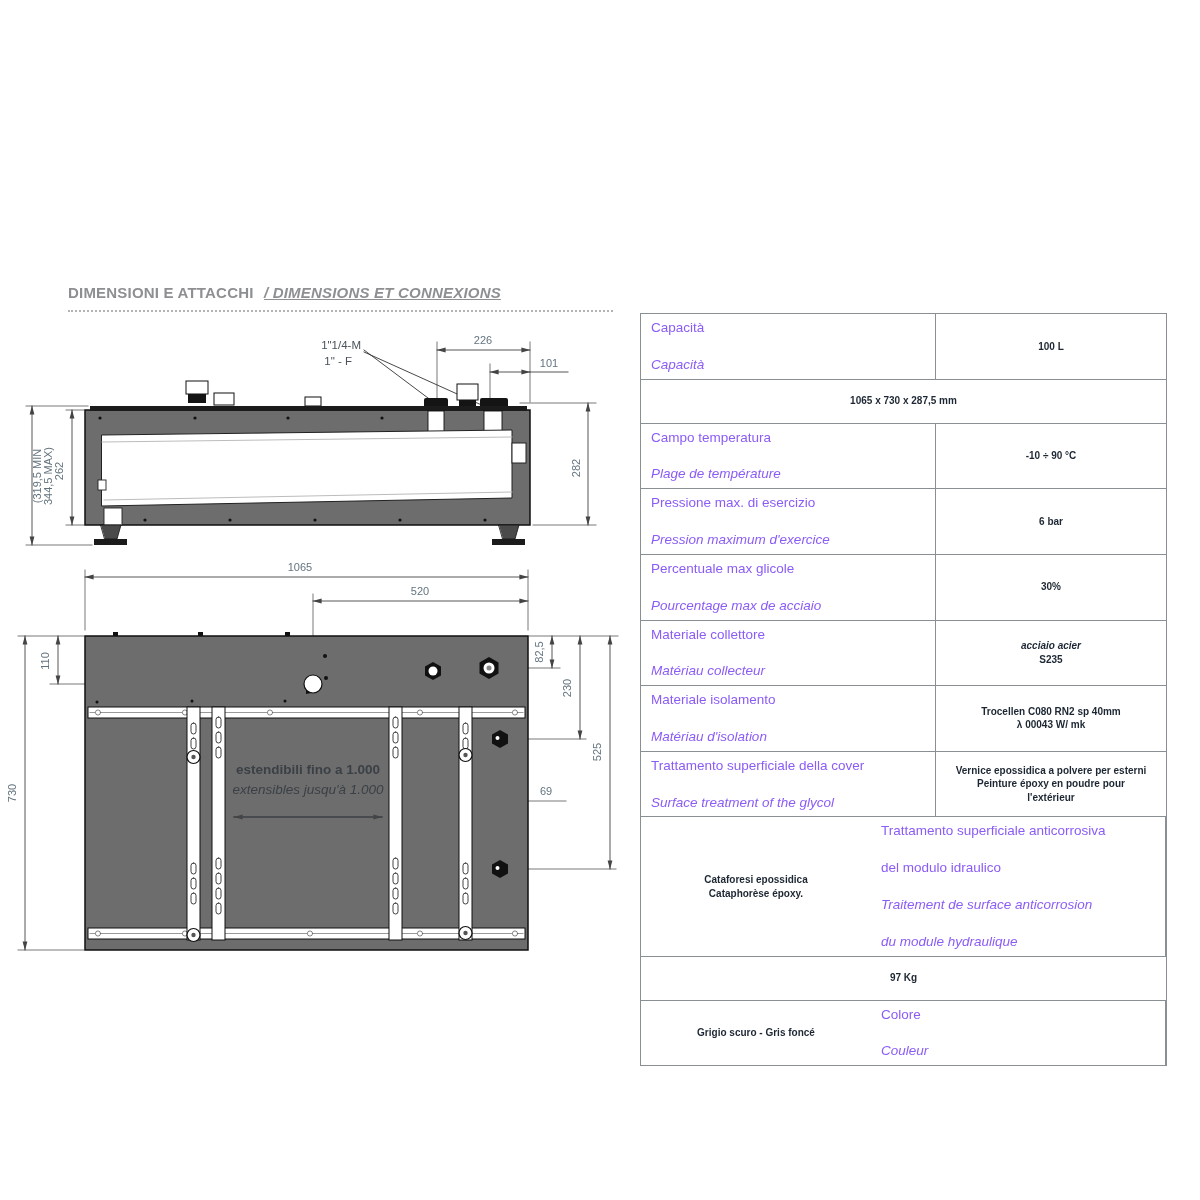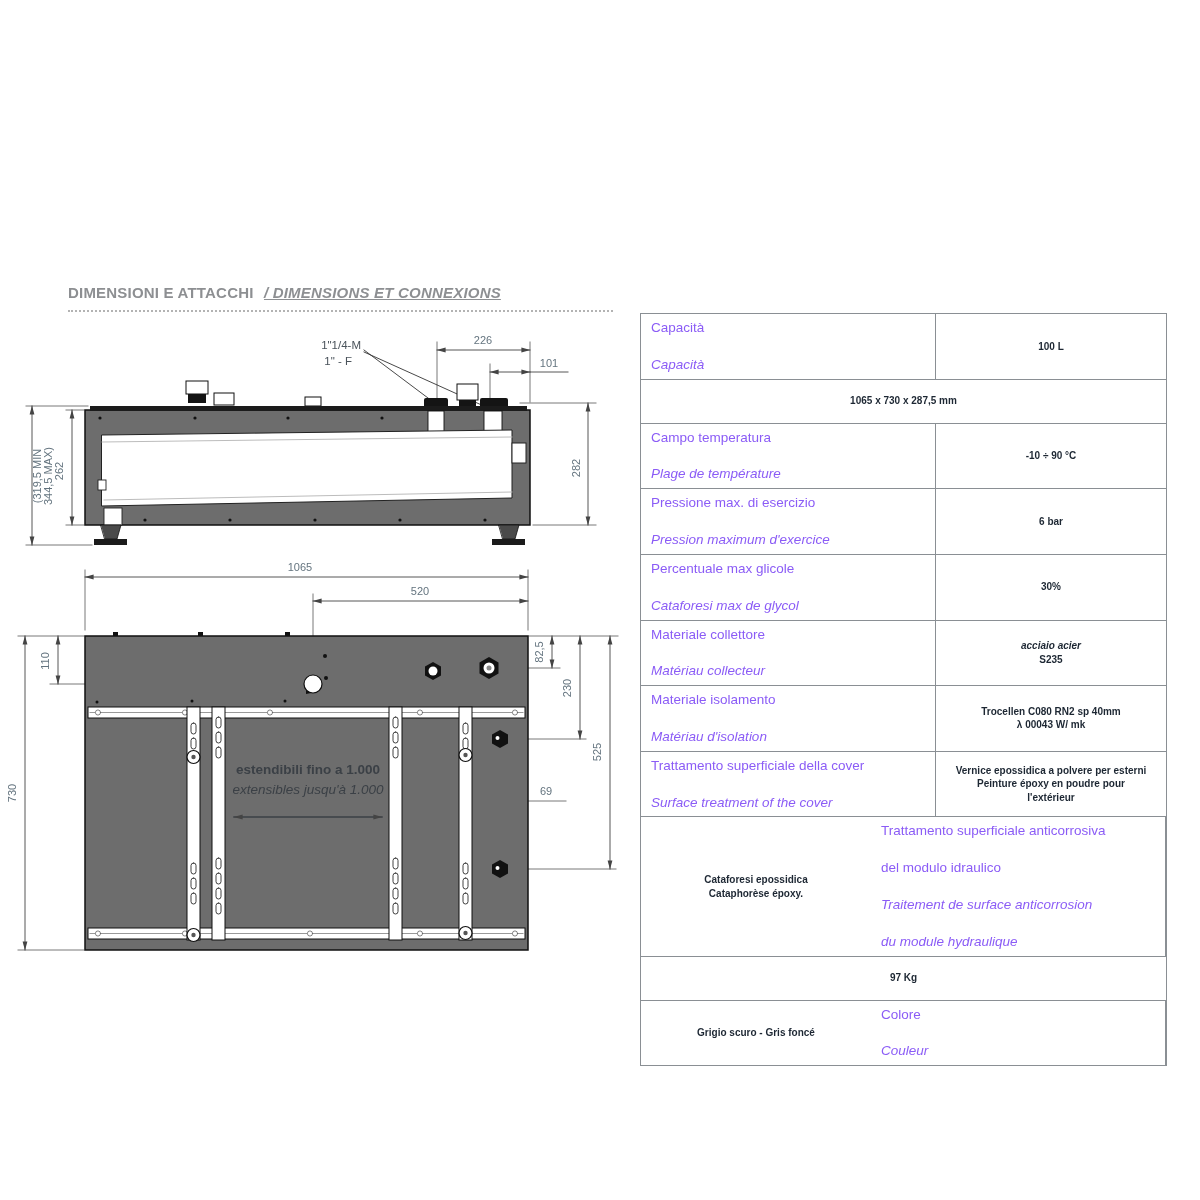--- a/index.html
+++ b/index.html
@@ -316,21 +316,21 @@
           <div class="t-line">Pressione max. di esercizio</div>
           <div class="t-line t-italic">Pression maximum d'exercice</div>
         </div>
         <div class="t-cell t-value">
           <div class="v-line">6 bar</div>
         </div>
       </div>
       <div class="t-row">
         <div class="t-cell t-label">
           <div class="t-line">Percentuale max glicole</div>
-          <div class="t-line t-italic">Cataforesi max de glycol</div>
+          <div class="t-line t-italic">Pourcentage max de acciaio</div>
         </div>
         <div class="t-cell t-value">
           <div class="v-line">30%</div>
         </div>
       </div>
       <div class="t-row">
         <div class="t-cell t-label">
           <div class="t-line">Materiale collettore</div>
           <div class="t-line t-italic">Matériau collecteur</div>
         </div>
@@ -345,21 +345,21 @@
           <div class="t-line t-italic">Matériau d'isolation</div>
         </div>
         <div class="t-cell t-value">
           <div class="v-line">Trocellen C080 RN2 sp 40mm</div>
           <div class="v-line">λ 00043 W/ mk</div>
         </div>
       </div>
       <div class="t-row">
         <div class="t-cell t-label">
           <div class="t-line">Trattamento superficiale della cover</div>
-          <div class="t-line t-italic">Surface treatment of the cover</div>
+          <div class="t-line t-italic">Surface treatment of the glycol</div>
         </div>
         <div class="t-cell t-value">
           <div class="v-line">Vernice epossidica a polvere per esterni</div>
           <div class="v-line">Peinture époxy en poudre pour</div>
           <div class="v-line">l'extérieur</div>
         </div>
       </div>
       <div class="t-row">
         <div class="t-cell t-value">
           <div class="v-line">Cataforesi epossidica</div>

